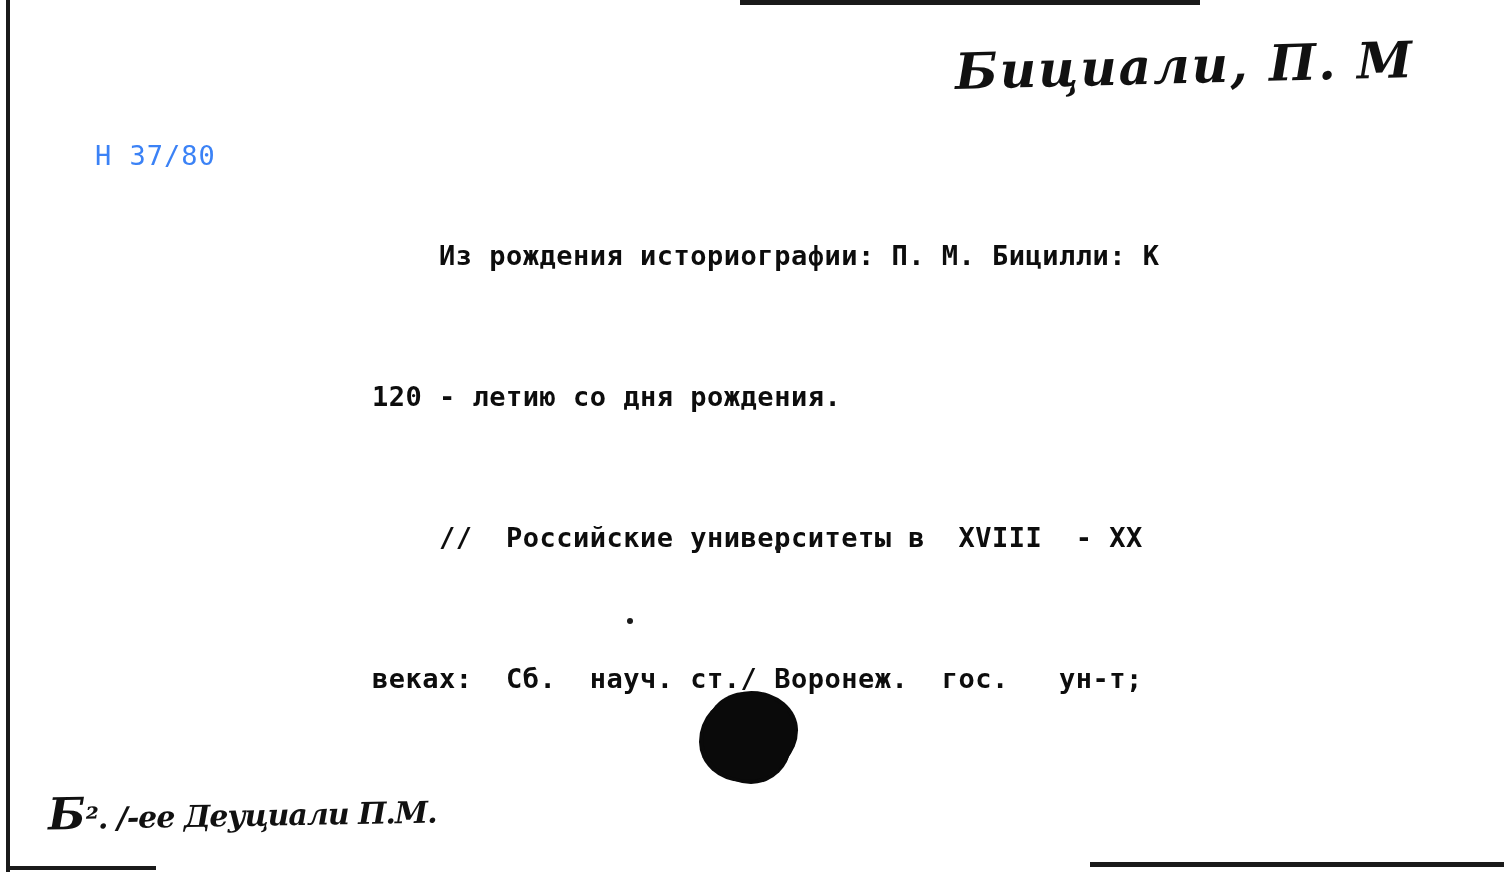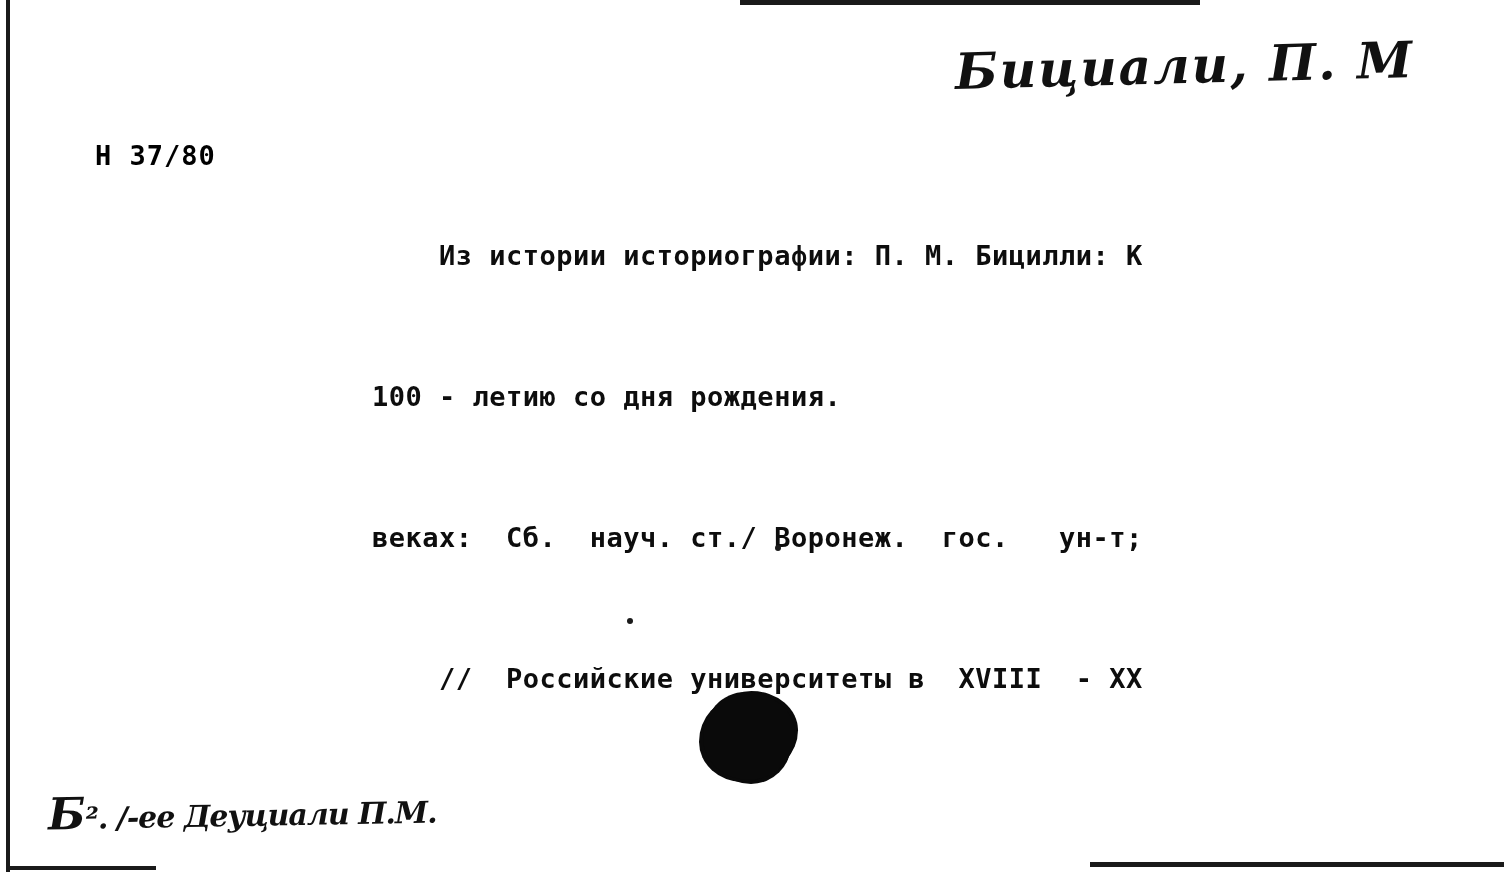--- a/index.html
+++ b/index.html
@@ -66,23 +66,23 @@
     transform: rotate(-1.5deg);
   }
 
   
   .shelfmark {
     position: absolute;
     left: 95px;
     top: 140px;
     font-family: "DejaVu Sans Mono", monospace;
     font-size: 27px;
-    font-weight: 700;
+    font-weight: 400;
     letter-spacing: 1px;
-    color: #000000;
+    color: #3b82f6;
     white-space: nowrap;
   }
 
   
   .typed-block {
     position: absolute;
     left: 372px;
     top: 138px;
     width: 1125px;
     font-family: "DejaVu Sans Mono", monospace;
@@ -149,24 +149,24 @@
   <div class="edge-left"></div>
   <div class="edge-top-right"></div>
   <div class="edge-bottom-right"></div>
   <div class="edge-bottom-left"></div>
 
   <div class="handwriting-top">Бициали, П. М</div>
 
   <div class="shelfmark">H 37/80</div>
 
   <div class="typed-block">
-    <div class="typed-line">    Из истории историографии: П. М. Бицилли: К</div>
-    <div class="typed-line">100 - летию со дня рождения.</div>
+    <div class="typed-line">    Из рождения историографии: П. М. Бицилли: К</div>
+    <div class="typed-line">120 - летию со дня рождения.</div>
+    <div class="typed-line">    //  Российские университеты в  XVIII  - XX</div>
     <div class="typed-line">веках:  Сб.  науч. ст./ Воронеж.  гос.   ун-т;</div>
-    <div class="typed-line">    //  Российские университеты в  XVIII  - XX</div>
     
     
     
   </div>
 
   <div class="dot dot-a"></div>
   <div class="dot dot-b"></div>
 
   <div class="inkblot"></div>
 

